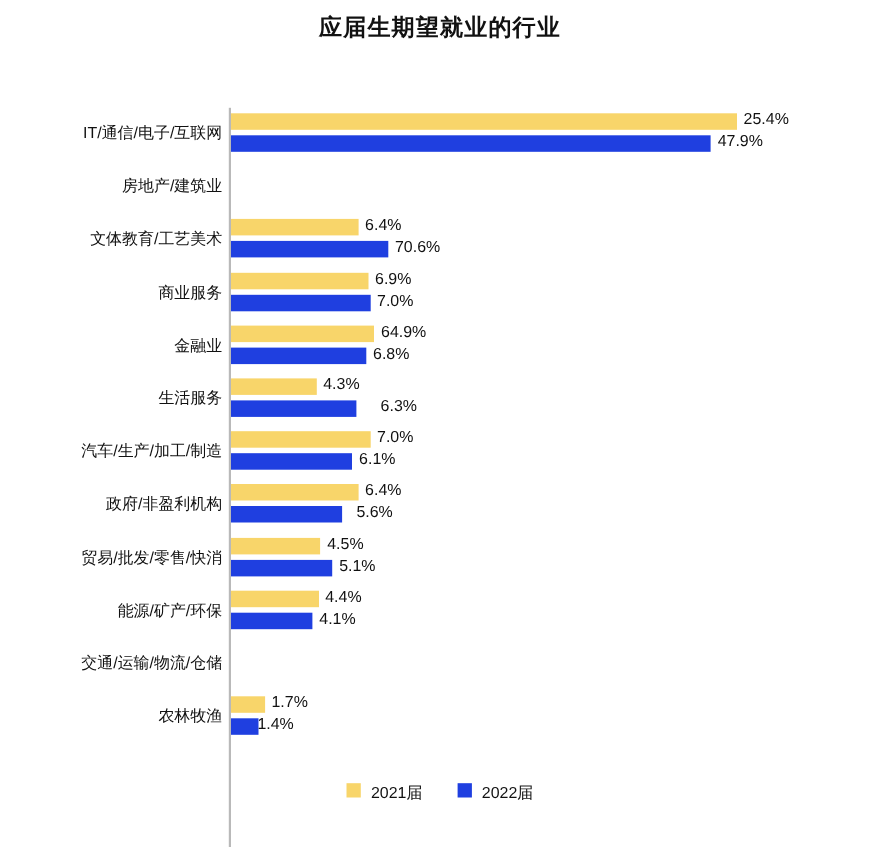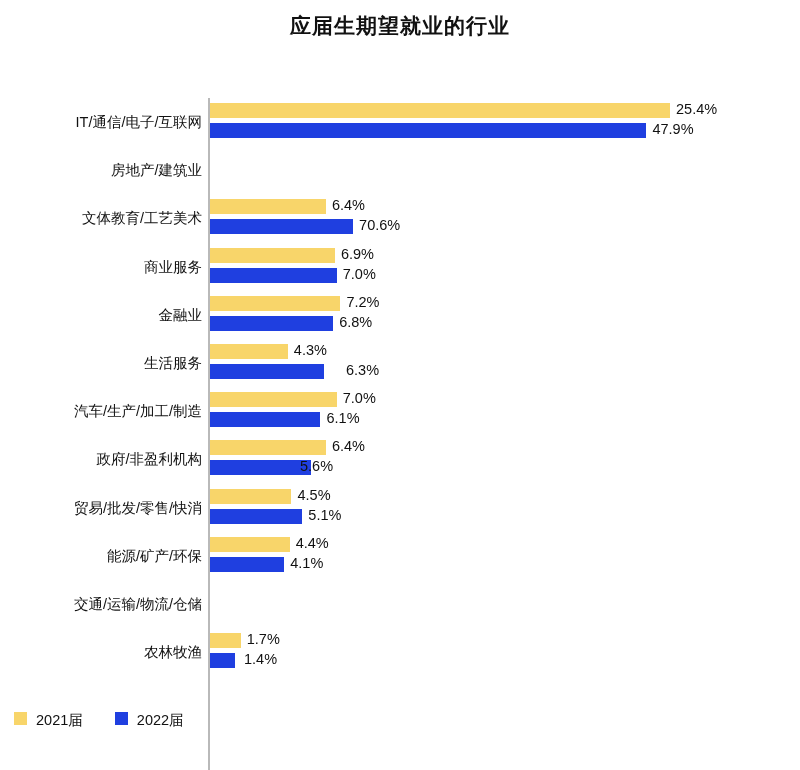--- a/index.html
+++ b/index.html
@@ -95,20 +95,21 @@
     white-space: nowrap;
     line-height: 15px;
   }
   .bar-val.y2021 { top: 4px; }
   .bar-val.y2022 { top: 24px; }
   .legend {
     position: absolute;
     left: 0;
     bottom: 10px;
     width: 800px;
+    text-align: center;
     font-size: 14.5px;
     color: #111111;
   }
   .legend-item {
     display: inline-block;
     margin: 0 14px;
     vertical-align: middle;
   }
   .swatch {
     display: inline-block;
@@ -158,21 +159,21 @@
             <div class="bar y2021" style="width: 124.961px; left: 0px;"></div>
             <div class="bar-val y2021" style="left: 130.961px;">6.9%</div>
             <div class="bar y2022" style="width: 126.772px; left: 0px;"></div>
             <div class="bar-val y2022" style="left: 132.772px;">7.0%</div>
           </div>
         </div>
         <div class="row">
           <div class="cat-label">金融业</div>
           <div class="bars">
             <div class="bar y2021" style="width: 130.394px; left: 0px;"></div>
-            <div class="bar-val y2021" style="left: 136.394px;">7.2%</div>
+            <div class="bar-val y2021" style="left: 136.394px;">64.9%</div>
             <div class="bar y2022" style="width: 123.15px; left: 0px;"></div>
             <div class="bar-val y2022" style="left: 129.15px; text-align: center;">6.8%</div>
           </div>
         </div>
         <div class="row">
           <div class="cat-label">生活服务</div>
           <div class="bars">
             <div class="bar y2021" style="width: 77.874px; left: 0px;"></div>
             <div class="bar-val y2021" style="left: 83.874px;">4.3%</div>
             <div class="bar y2022" style="width: 114.094px; left: 0px;"></div>
@@ -187,21 +188,21 @@
             <div class="bar y2022" style="width: 110.472px; left: 0px;"></div>
             <div class="bar-val y2022" style="left: 116.472px;">6.1%</div>
           </div>
         </div>
         <div class="row">
           <div class="cat-label">政府/非盈利机构</div>
           <div class="bars">
             <div class="bar y2021" style="width: 115.906px; left: 0px;"></div>
             <div class="bar-val y2021" style="left: 121.906px;">6.4%</div>
             <div class="bar y2022" style="width: 101.417px; left: 0px;"></div>
-            <div class="bar-val y2022" style="left: 90px;">5.6%</div>
+            <div class="bar-val y2022" style="left: 114px;">5.6%</div>
           </div>
         </div>
         <div class="row">
           <div class="cat-label">贸易/批发/零售/快消</div>
           <div class="bars">
             <div class="bar y2021" style="width: 81.4961px; left: 0px;"></div>
             <div class="bar-val y2021" style="left: 87.4961px; text-align: right;">4.5%</div>
             <div class="bar y2022" style="width: 92.3622px; left: 0px;"></div>
             <div class="bar-val y2022" style="left: 98.3622px;">5.1%</div>
           </div>
@@ -217,21 +218,21 @@
         </div>
         <div class="row">
           <div class="cat-label">交通/运输/物流/仓储</div>
         </div>
         <div class="row">
           <div class="cat-label">农林牧渔</div>
           <div class="bars">
             <div class="bar y2021" style="width: 30.7874px; left: 0px;"></div>
             <div class="bar-val y2021" style="left: 36.7874px;">1.7%</div>
             <div class="bar y2022" style="width: 25.3543px; left: 0px;"></div>
-            <div class="bar-val y2022" style="left: 34px;">1.4%</div>
+            <div class="bar-val y2022" style="left: 24px;">1.4%</div>
           </div>
         </div>
       </div>
 
     <div class="legend">
       <span class="legend-item">
         <span class="swatch y2021"></span>
         <span class="legend-label">2021届</span>
       </span>
       <span class="legend-item">

